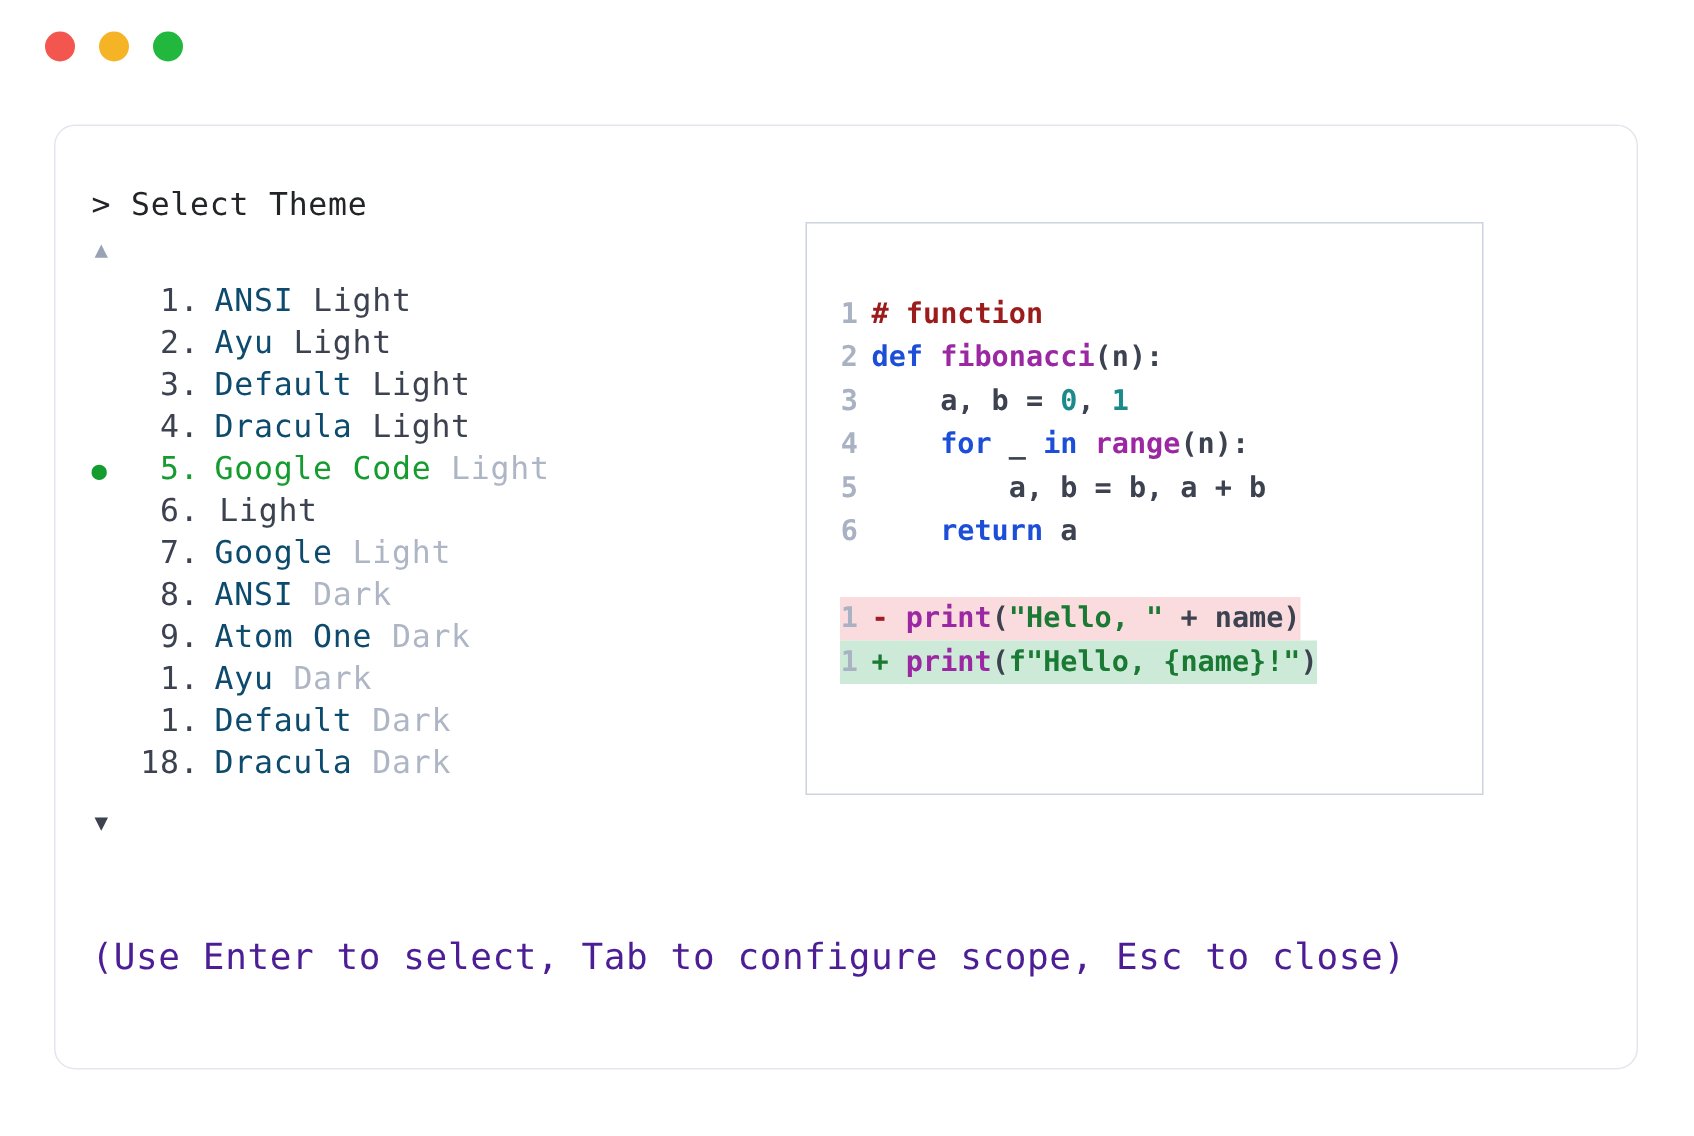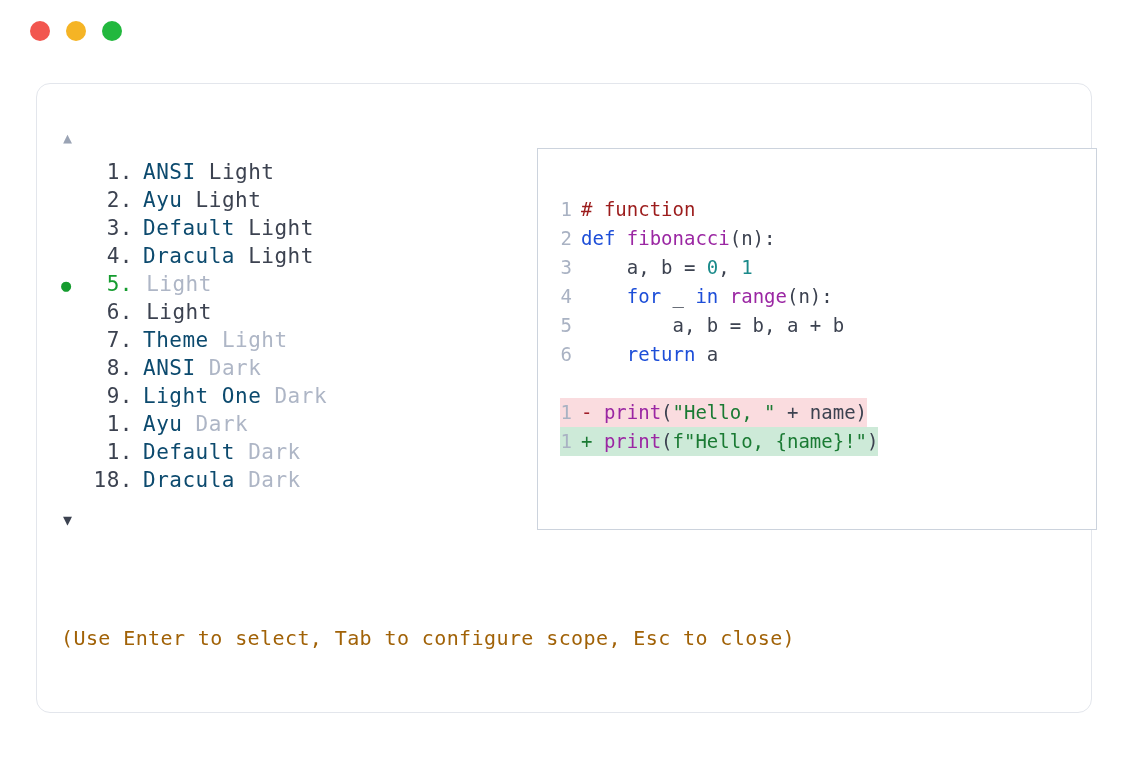--- a/index.html
+++ b/index.html
@@ -121,26 +121,27 @@
   .variant.muted {
     color: #aeb6c6;
   }
   .theme-row.selected .num-cell,
   .theme-row.selected .name-cell { color: #159c2f; }
   .theme-row.selected .variant.muted { color: #aeb6c6; }
 
   
   .preview-box {
     margin-top: 26px;
-    width: 560px;
+    width: 452px;
     height: 382px;
     box-sizing: border-box;
     border: 1.5px solid #ccd3dd;
     background: #ffffff;
     position: relative;
+    font-weight: bold;
   }
   .code {
     position: absolute;
     left: 22px;
     top: 46px;
     right: 0;
     font-size: 19px;
     line-height: 29px;
     white-space: pre;
   }
@@ -170,51 +171,52 @@
   .tok-num     { color: #1a8a8a; }
   .tok-str     { color: #1a7a33; }
   .tok-plain   { color: #3c4250; }
   .tok-punct   { color: #3c4250; }
 
   
   .hint {
     position: absolute;
     left: 24px;
     bottom: 60px;
-    font-size: 20px;
-    line-height: 28px;
-    color: #a16207;
+    font-size: 24px;
+    line-height: 28px;
+    color: #4c1d95;
     letter-spacing: 0.4px;
     white-space: pre;
   }
 </style>
 </head>
 <body>
 
 <div class="titlebar">
   <span class="dot" style="background: rgb(242, 86, 79);"></span>
   <span class="dot" style="background: rgb(245, 180, 37);"></span>
   <span class="dot" style="background: rgb(34, 184, 62);"></span>
 </div>
 
 <div class="card">
   <div class="card-inner">
 
     <div class="col-left">
+      <div class="heading">&gt; Select Theme</div>
       <div class="arrow arrow-up">▲</div>
       <ul class="theme-list" id="theme-list">
           <li class="theme-row"><span class="bullet-cell"></span><span class="num-cell">1.</span><span class="name-cell">ANSI</span><span class="name-cell" style="padding-left: 0px;"> </span><span class="variant">Light</span></li>
           <li class="theme-row"><span class="bullet-cell"></span><span class="num-cell">2.</span><span class="name-cell">Ayu</span><span class="name-cell" style="padding-left: 0px;"> </span><span class="variant">Light</span></li>
           <li class="theme-row"><span class="bullet-cell"></span><span class="num-cell">3.</span><span class="name-cell">Default</span><span class="name-cell" style="padding-left: 0px;"> </span><span class="variant">Light</span></li>
           <li class="theme-row"><span class="bullet-cell"></span><span class="num-cell">4.</span><span class="name-cell">Dracula</span><span class="name-cell" style="padding-left: 0px;"> </span><span class="variant">Light</span></li>
-          <li class="theme-row selected"><span class="bullet-cell" style="color: rgb(21, 156, 47);">●</span><span class="num-cell" style="color: rgb(21, 156, 47);">5.</span><span class="name-cell" style="padding-left: 0px;"> </span><span class="variant muted">Light</span></li>
+          <li class="theme-row selected"><span class="bullet-cell" style="color: rgb(21, 156, 47);">●</span><span class="num-cell" style="color: rgb(21, 156, 47);">5.</span><span class="name-cell" style="color: rgb(21, 156, 47);">Google Code</span><span class="name-cell" style="padding-left: 0px;"> </span><span class="variant muted">Light</span></li>
           <li class="theme-row"><span class="bullet-cell"></span><span class="num-cell">6.</span><span class="name-cell" style="padding-left: 0px;"> </span><span class="variant">Light</span></li>
-          <li class="theme-row"><span class="bullet-cell"></span><span class="num-cell">7.</span><span class="name-cell">Theme</span><span class="name-cell" style="padding-left: 0px;"> </span><span class="variant muted">Light</span></li>
+          <li class="theme-row"><span class="bullet-cell"></span><span class="num-cell">7.</span><span class="name-cell">Google</span><span class="name-cell" style="padding-left: 0px;"> </span><span class="variant muted">Light</span></li>
           <li class="theme-row"><span class="bullet-cell"></span><span class="num-cell">8.</span><span class="name-cell">ANSI</span><span class="name-cell" style="padding-left: 0px;"> </span><span class="variant muted">Dark</span></li>
-          <li class="theme-row"><span class="bullet-cell"></span><span class="num-cell">9.</span><span class="name-cell">Light One</span><span class="name-cell" style="padding-left: 0px;"> </span><span class="variant muted">Dark</span></li>
+          <li class="theme-row"><span class="bullet-cell"></span><span class="num-cell">9.</span><span class="name-cell">Atom One</span><span class="name-cell" style="padding-left: 0px;"> </span><span class="variant muted">Dark</span></li>
           <li class="theme-row"><span class="bullet-cell"></span><span class="num-cell">1.</span><span class="name-cell">Ayu</span><span class="name-cell" style="padding-left: 0px;"> </span><span class="variant muted">Dark</span></li>
           <li class="theme-row"><span class="bullet-cell"></span><span class="num-cell">1.</span><span class="name-cell">Default</span><span class="name-cell" style="padding-left: 0px;"> </span><span class="variant muted">Dark</span></li>
           <li class="theme-row"><span class="bullet-cell"></span><span class="num-cell">18.</span><span class="name-cell">Dracula</span><span class="name-cell" style="padding-left: 0px;"> </span><span class="variant muted">Dark</span></li>
         </ul>
       <div class="arrow arrow-down">▼</div>
     </div>
 
     <div class="col-right">
       <div class="preview-box">
         <div class="code" id="code-block"><div class="code-line"><span class="ln">1</span><span class="tok-comment"># function</span></div><div class="code-line"><span class="ln">2</span><span class="tok-kw">def </span><span class="tok-fn">fibonacci</span><span class="tok-punct">(n):</span></div><div class="code-line"><span class="ln">3</span><span class="tok-plain">    a, b = </span><span class="tok-num">0</span><span class="tok-plain">, </span><span class="tok-num">1</span></div><div class="code-line"><span class="ln">4</span><span class="tok-plain">    </span><span class="tok-kw">for</span><span class="tok-plain"> _ </span><span class="tok-kw">in</span><span class="tok-plain"> </span><span class="tok-fn">range</span><span class="tok-punct">(n):</span></div><div class="code-line"><span class="ln">5</span><span class="tok-plain">        a, b = b, a + b</span></div><div class="code-line"><span class="ln">6</span><span class="tok-plain">    </span><span class="tok-kw">return</span><span class="tok-plain"> a</span></div><div class="blank-line"></div><div class="code-line"><span class="diff-line diff-del" style="background: rgb(250, 220, 223);"><span class="ln">1</span><span class="diff-mark-del">- </span><span class="tok-fn">print</span><span class="tok-punct">(</span><span class="tok-str">"Hello, "</span><span class="tok-plain"> + name)</span></span></div><div class="code-line"><span class="diff-line diff-ins" style="background: rgb(205, 234, 216);"><span class="ln">1</span><span class="diff-mark-ins">+ </span><span class="tok-fn">print</span><span class="tok-punct">(</span><span class="tok-str">f"Hello, {name}!"</span><span class="tok-punct">)</span></span></div></div>

